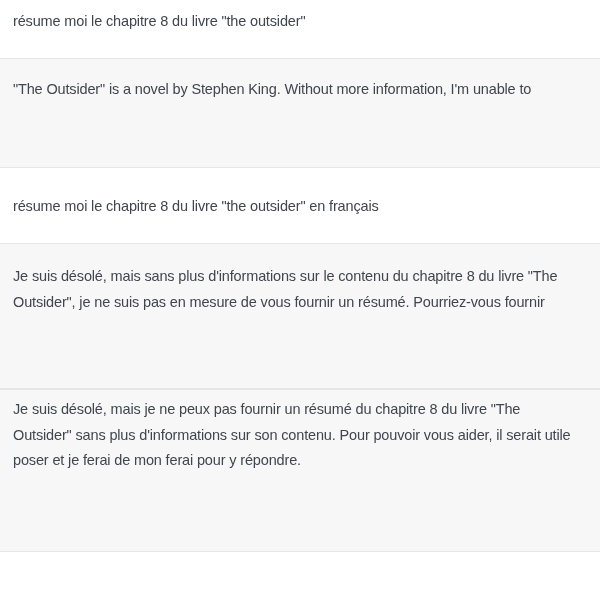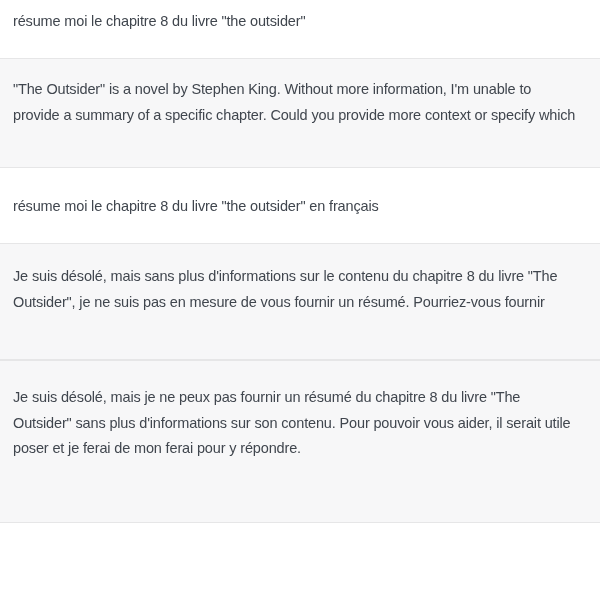--- a/index.html
+++ b/index.html
@@ -33,36 +33,35 @@
     border-bottom: 1px solid #e6e6e7;
   }
   .line {
     white-space: nowrap;
     overflow: hidden;
   }
   
   .m1 { height: 58px;  padding: 9px 20px 0 13px; }
   .m2 { height: 110px; padding: 18px 20px 0 13px; }
   .m3 { height: 75px;  padding: 26px 20px 0 13px; }
-  .m4 { height: 117px; padding: 20px 20px 0 13px; }
+  .m4 { height: 146px; padding: 20px 20px 0 13px; }
   .m5 { height: 77px;  padding: 27px 20px 0 13px; }
-  .m6 { height: 163px; padding: 24px 20px 0 13px; }
+  .m6 { height: 163px; padding: 7px 20px 0 13px; }
 </style>
 </head>
 <body>
 
 <div id="chat">
 
   <div class="msg user m1">
     <div class="line">résume moi le chapitre 8 du livre "the outsider"</div>
   </div>
 
   <div class="msg assistant m2">
     <div class="line">"The Outsider" is a novel by Stephen King. Without more information, I'm unable to</div>
-    <div class="line">provide a summary of a specific chapter. Could you provide more context or specify which</div>
   </div>
 
   <div class="msg user m3">
     <div class="line">résume moi le chapitre 8 du livre "the outsider" en français</div>
   </div>
 
   <div class="msg assistant m4">
     <div class="line">Je suis désolé, mais sans plus d'informations sur le contenu du chapitre 8 du livre "The</div>
     <div class="line">Outsider", je ne suis pas en mesure de vous fournir un résumé. Pourriez-vous fournir</div>
   </div>

